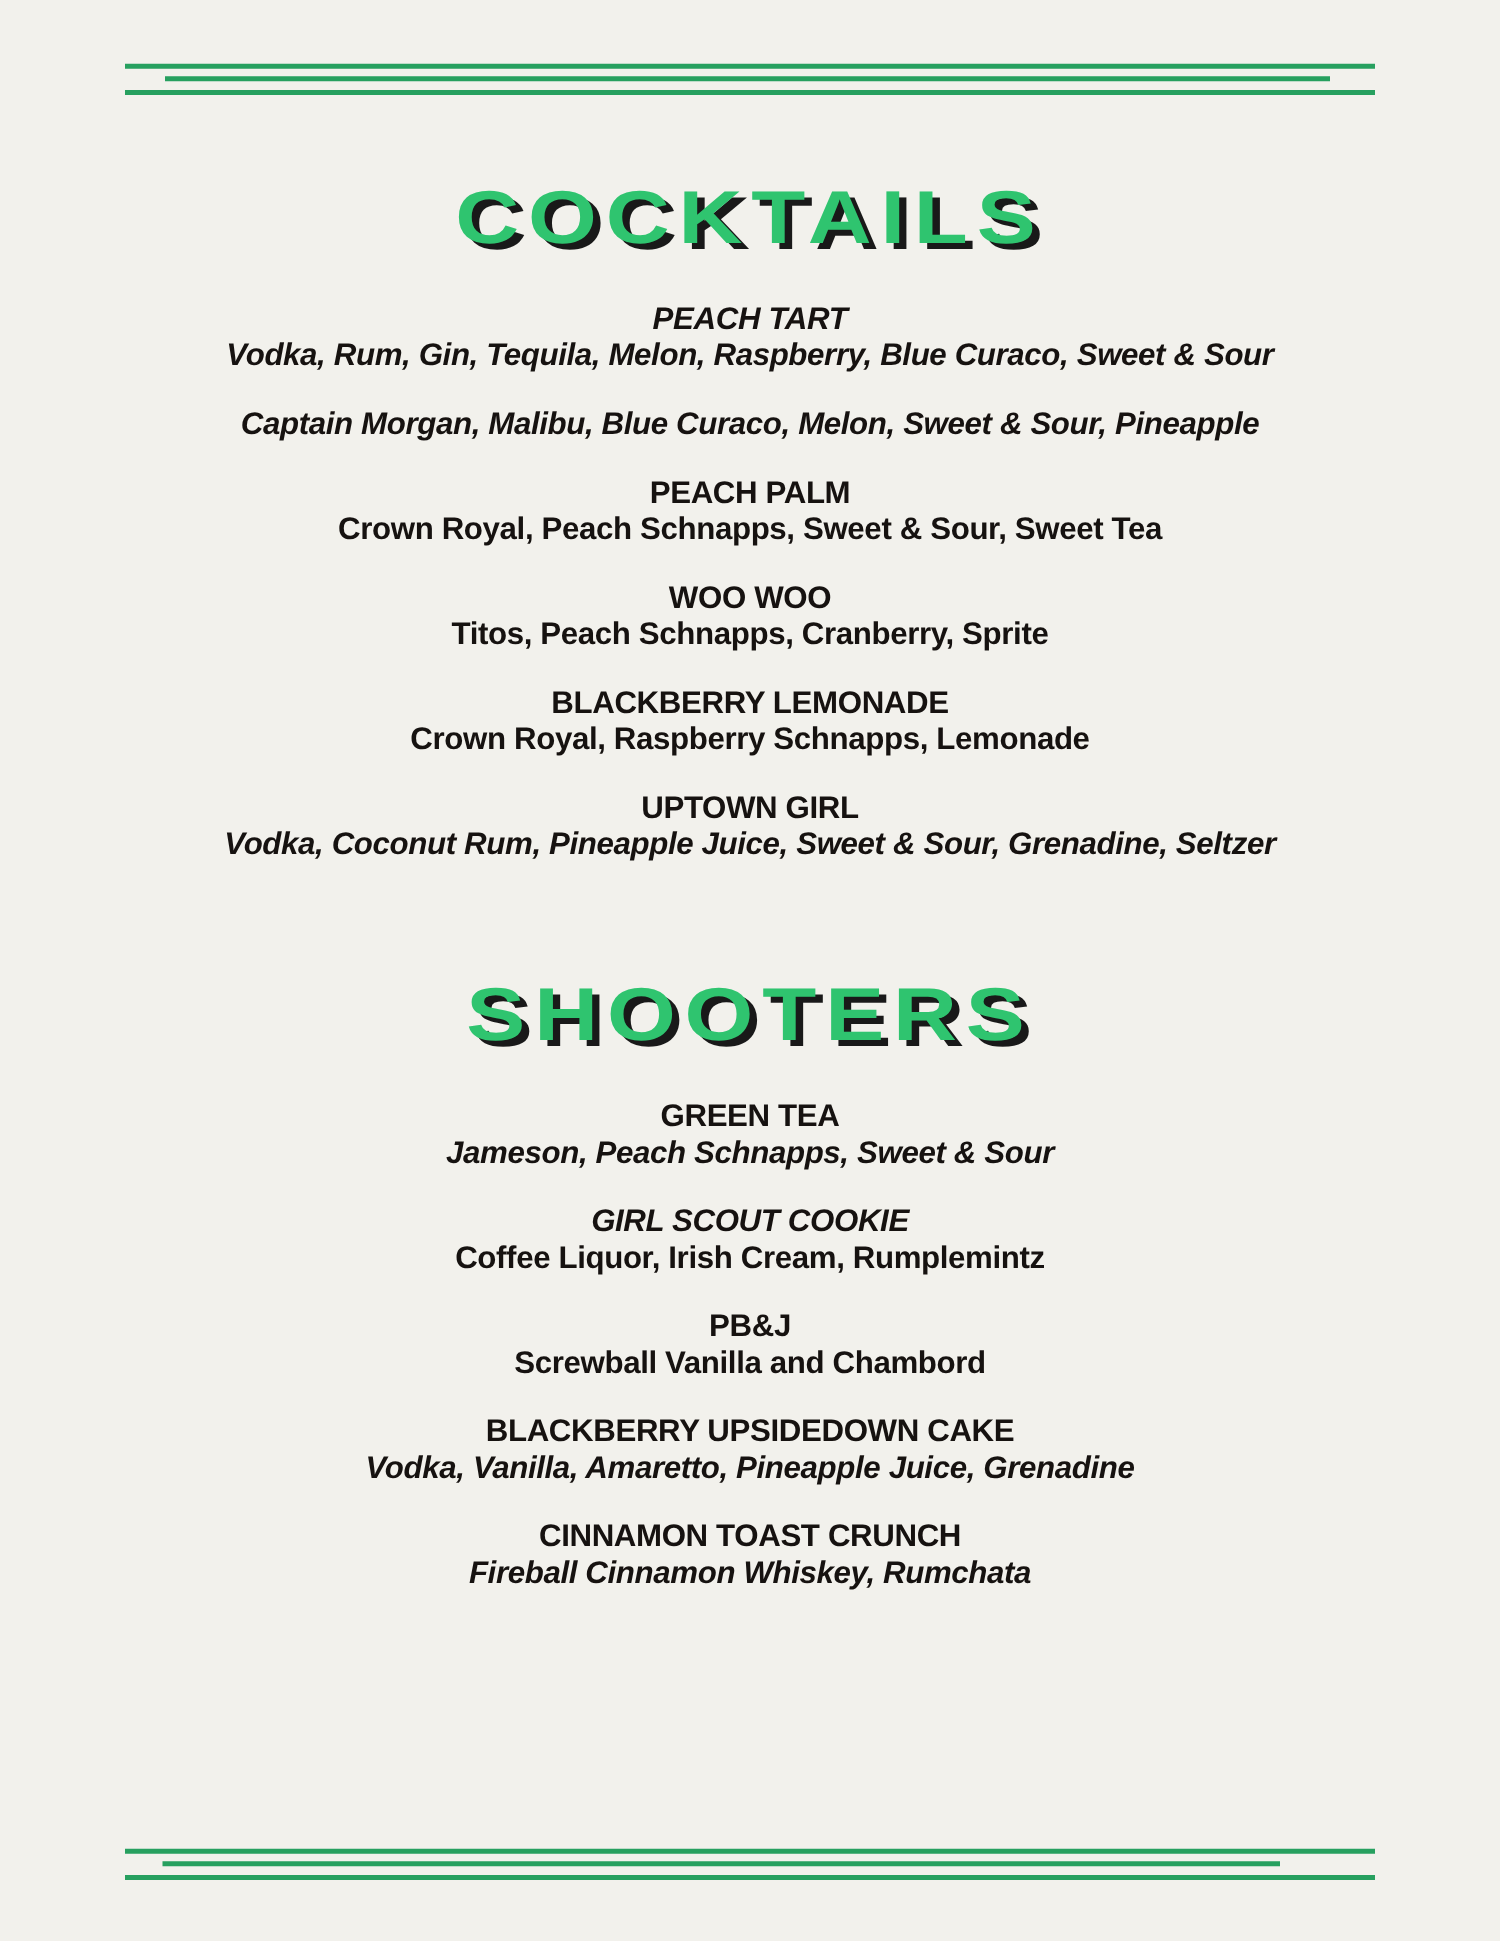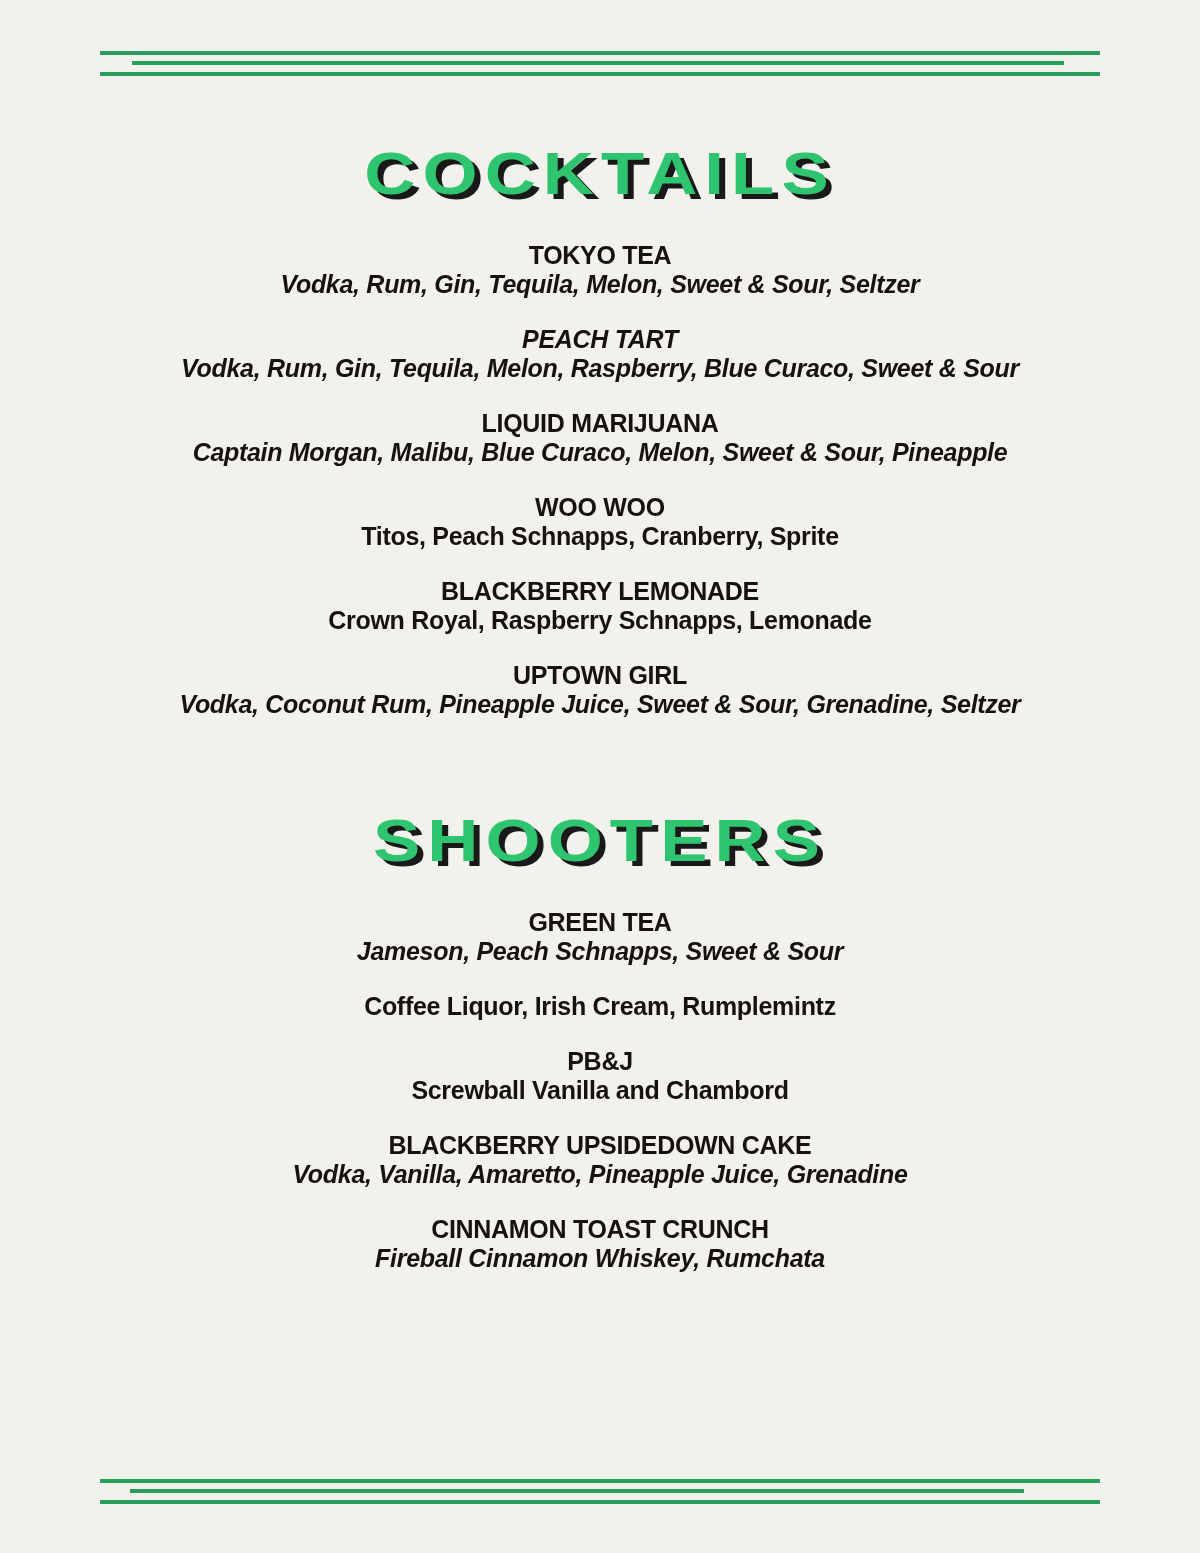--- a/index.html
+++ b/index.html
@@ -88,35 +88,34 @@
   <div class="divider divider-top">
     <div class="line full"></div>
     <div class="line mid"></div>
     <div class="line full"></div>
   </div>
 
   <h1 class="section-title">COCKTAILS</h1>
 
   <div class="section-items">
 
-    <div class="menu-item">
-      <div class="item-name">TOKYO TEA</div>
-      <div class="item-ingredients italic">Vodka, Rum, Gin, Tequila, Melon, Sweet &amp; Sour, Seltzer</div>
-    </div>
 
     <div class="menu-item">
       <div class="item-name italic">PEACH TART</div>
       <div class="item-ingredients italic">Vodka, Rum, Gin, Tequila, Melon, Raspberry, Blue Curaco, Sweet &amp; Sour</div>
     </div>
 
     <div class="menu-item">
-      <div class="item-name">LIQUID MARIJUANA</div>
       <div class="item-ingredients italic">Captain Morgan, Malibu, Blue Curaco, Melon, Sweet &amp; Sour, Pineapple</div>
     </div>
 
+    <div class="menu-item">
+      <div class="item-name">PEACH PALM</div>
+      <div class="item-ingredients">Crown Royal, Peach Schnapps, Sweet &amp; Sour, Sweet Tea</div>
+    </div>
 
     <div class="menu-item">
       <div class="item-name">WOO WOO</div>
       <div class="item-ingredients">Titos, Peach Schnapps, Cranberry, Sprite</div>
     </div>
 
     <div class="menu-item">
       <div class="item-name">BLACKBERRY LEMONADE</div>
       <div class="item-ingredients">Crown Royal, Raspberry Schnapps, Lemonade</div>
     </div>
@@ -131,20 +130,21 @@
   <h1 class="section-title second">SHOOTERS</h1>
 
   <div class="section-items">
 
     <div class="menu-item">
       <div class="item-name">GREEN TEA</div>
       <div class="item-ingredients italic">Jameson, Peach Schnapps, Sweet &amp; Sour</div>
     </div>
 
     <div class="menu-item">
+      <div class="item-name italic">GIRL SCOUT COOKIE</div>
       <div class="item-ingredients">Coffee Liquor, Irish Cream, Rumplemintz</div>
     </div>
 
     <div class="menu-item">
       <div class="item-name">PB&amp;J</div>
       <div class="item-ingredients">Screwball Vanilla and Chambord</div>
     </div>
 
     <div class="menu-item">
       <div class="item-name">BLACKBERRY UPSIDEDOWN CAKE</div>

